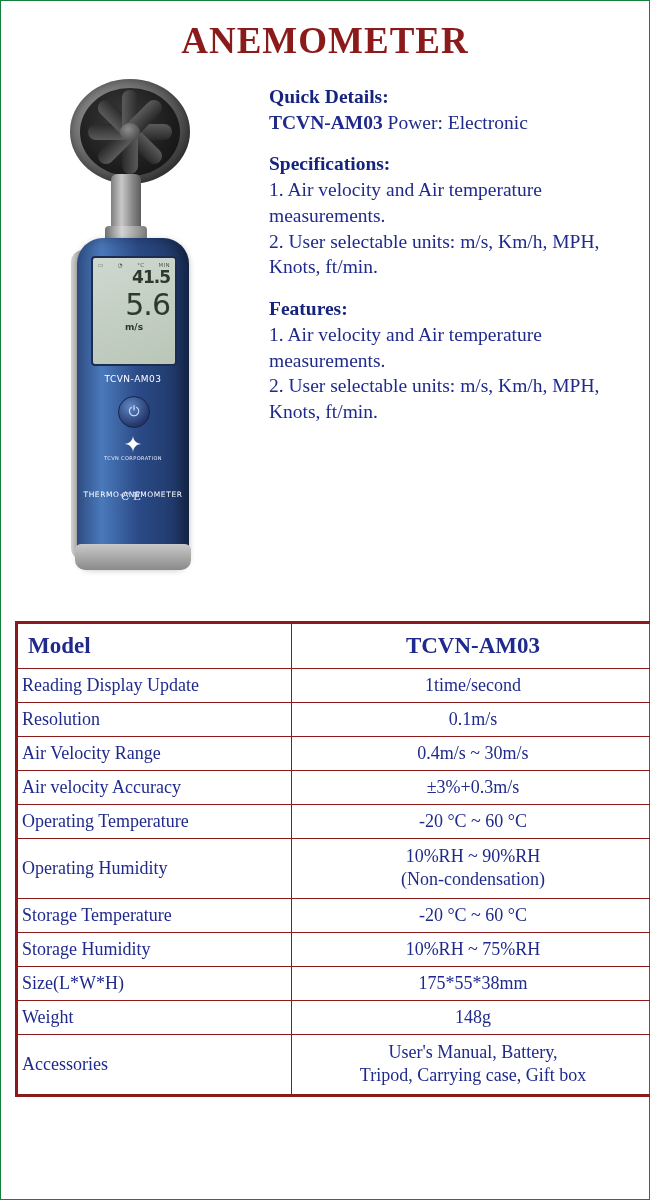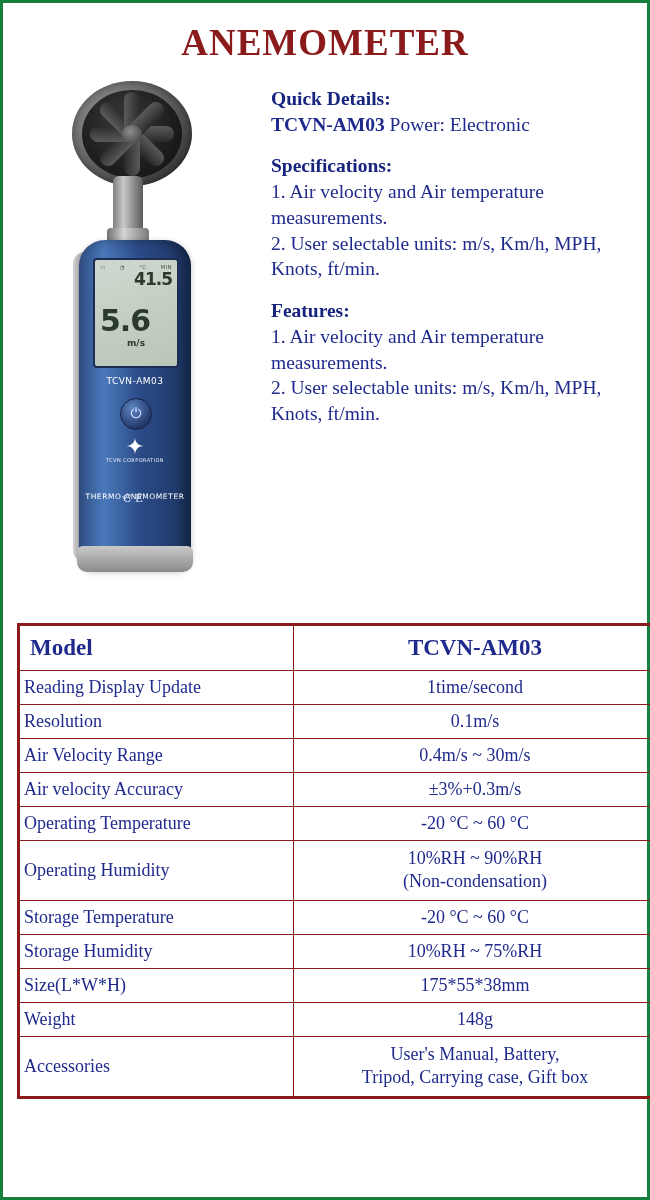--- a/index.html
+++ b/index.html
@@ -13,21 +13,21 @@
     font-family: "Liberation Serif", serif;
     color: #1a1a6e;
     position: relative;
     overflow: hidden;
   }
   .page {
     width: 650px;
     height: 1200px;
     position: relative;
     box-sizing: border-box;
-    border: 3px solid #15803d;
+    border: 1px solid #15803d;
   }
   
   .title {
     text-align: center;
     font-family: "Liberation Serif", serif;
     font-weight: bold;
     font-size: 37px;
     letter-spacing: 1px;
     color: #8b1a1a;
     padding-top: 18px;
@@ -179,25 +179,26 @@
   }
   .screen-temp {
     text-align: right;
     font-size: 17px;
     font-weight: bold;
     letter-spacing: -1px;
     margin-top: 1px;
     line-height: 1;
   }
   .screen-main {
+    text-align: right;
     font-size: 30px;
-    font-weight: bold;
+    font-weight: normal;
     letter-spacing: -1px;
     line-height: 1;
-    margin-top: 18px;
+    margin-top: 4px;
   }
   .screen-unit {
     text-align: center;
     font-size: 9px;
     font-weight: bold;
     margin-top: 2px;
   }
   .model-label {
     position: absolute;
     left: 62px;

